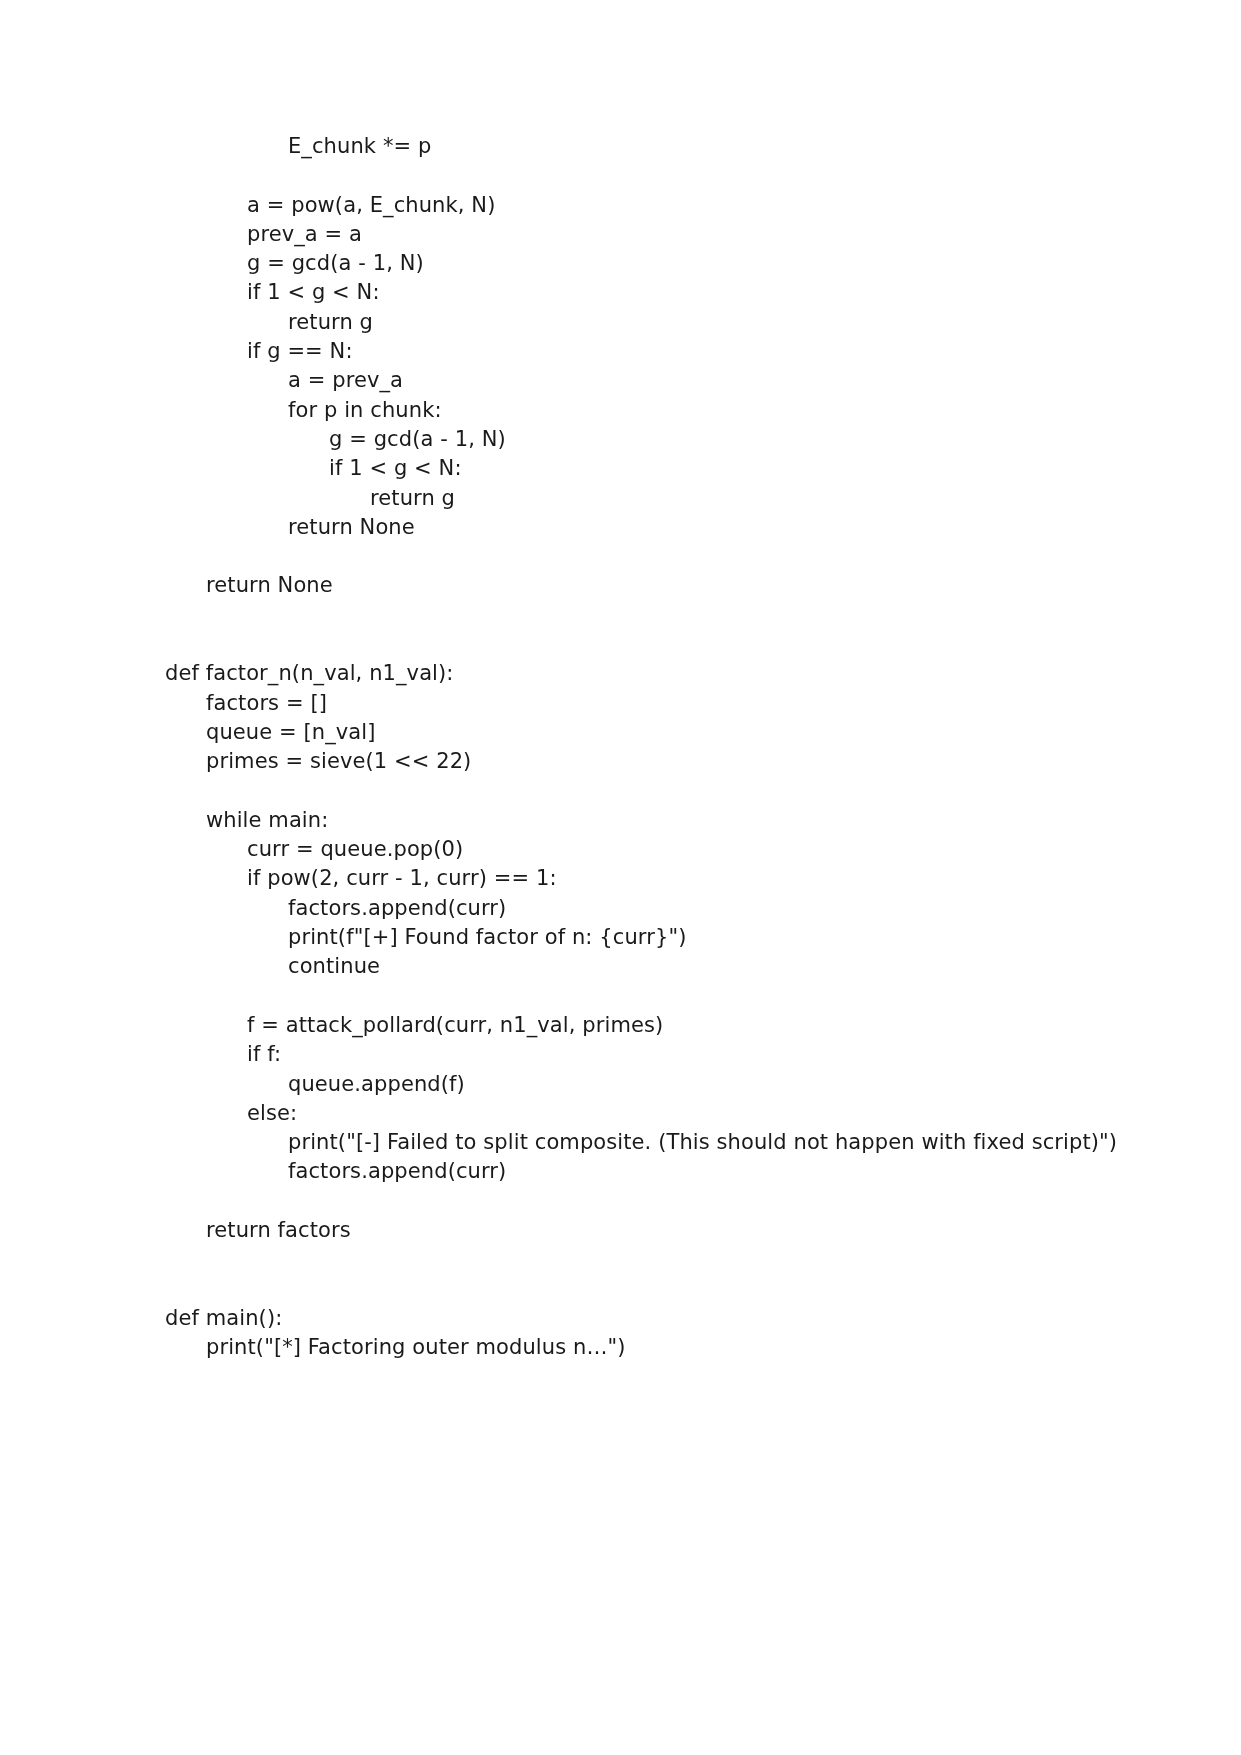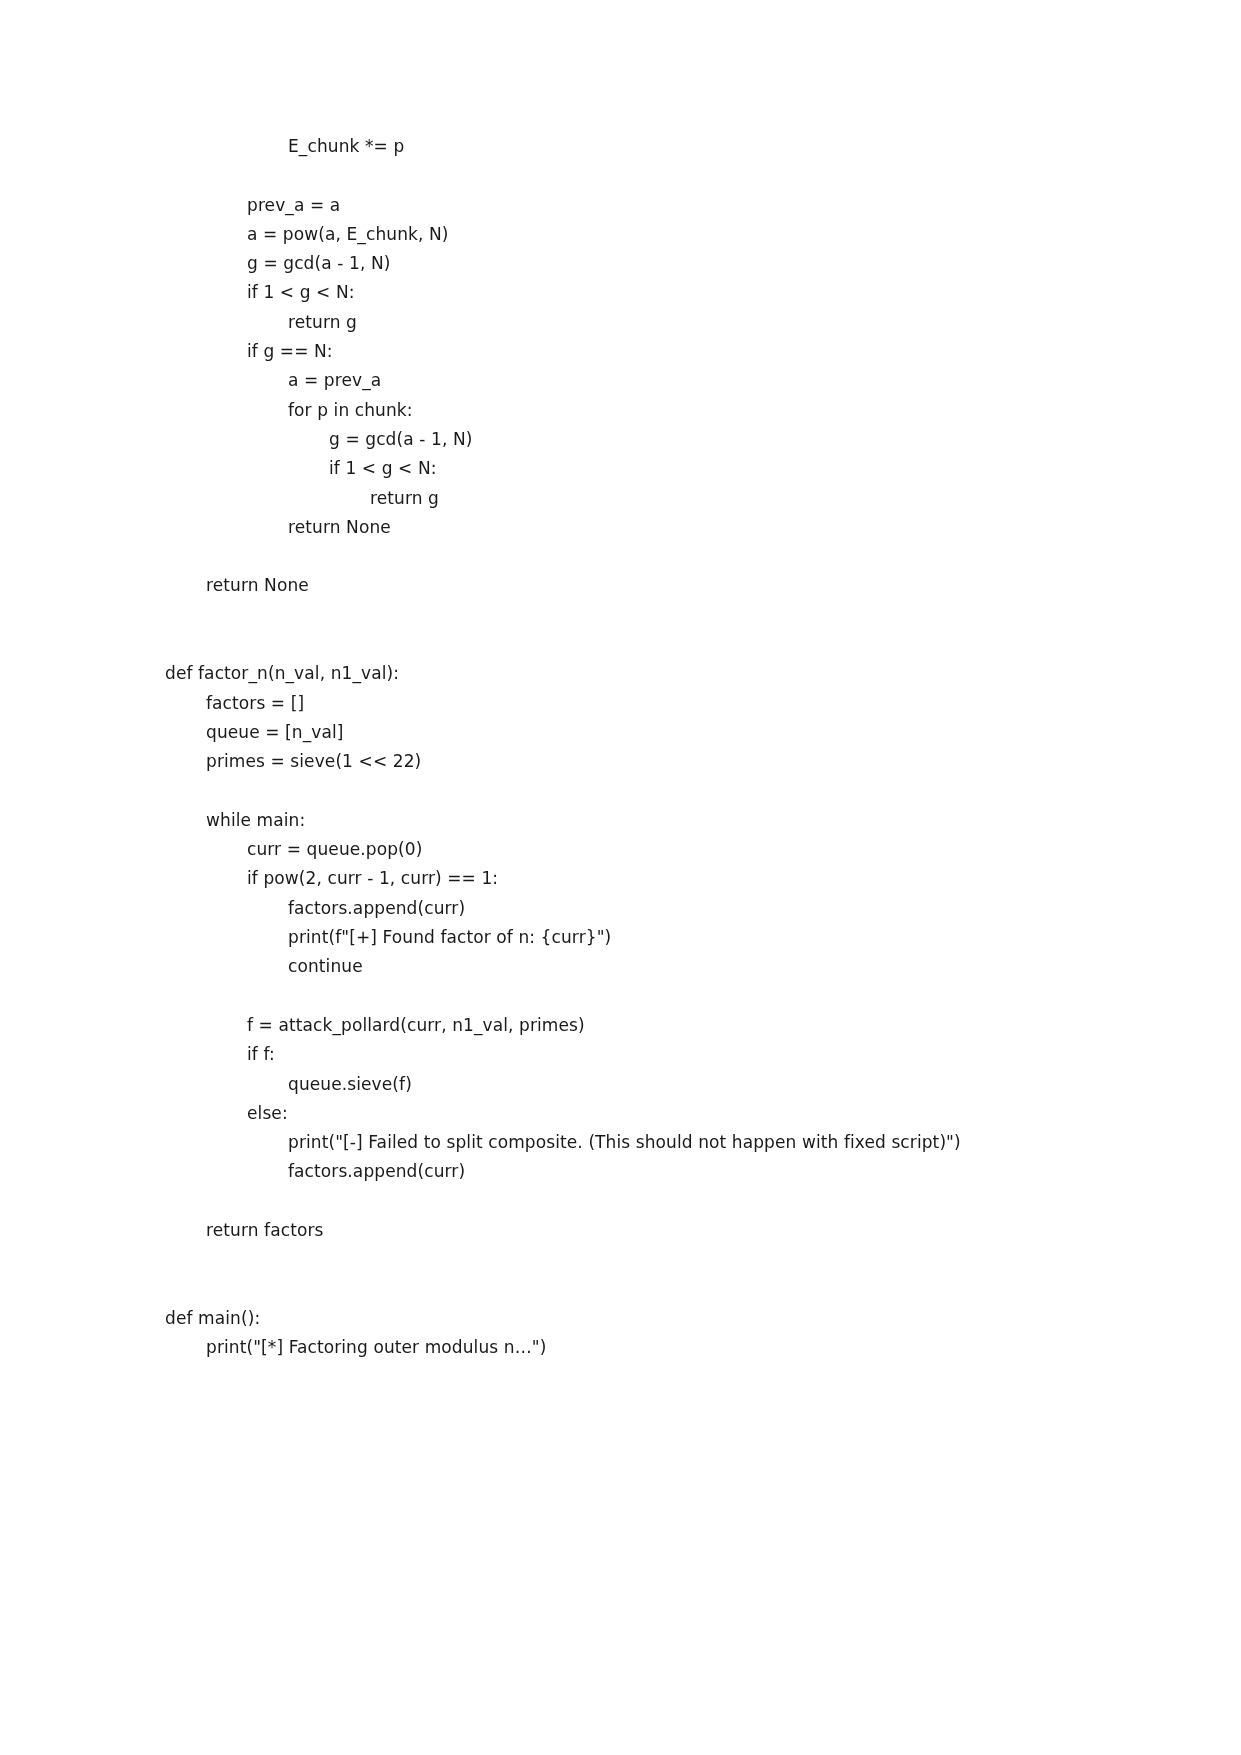--- a/index.html
+++ b/index.html
@@ -27,21 +27,21 @@
   
   .listing {
     position: absolute;
     left: 165px;
     top: 132px;
     right: 40px;
   }
 
   .code-line {
     font-family: "DejaVu Sans", sans-serif;
-    font-size: 17px;
+    font-size: 21px;
     line-height: 29.3px;
     color: #1a1a1a;
     white-space: pre;
     letter-spacing: 0.1px;
     font-weight: 400;
     min-height: 29.3px;
   }
 
   
   .code-line.blank {
@@ -56,22 +56,22 @@
   .ind-4 { padding-left: 164px; }
   .ind-5 { padding-left: 205px; }
 </style>
 </head>
 <body>
 
 <div class="page">
   <div class="listing">
       <div class="code-line ind-3">E_chunk *= p</div>
       <div class="code-line ind-0 blank"></div>
+      <div class="code-line ind-2">a = pow(a, E_chunk, N)</div>
       <div class="code-line ind-2">prev_a = a</div>
-      <div class="code-line ind-2">a = pow(a, E_chunk, N)</div>
       <div class="code-line ind-2">g = gcd(a - 1, N)</div>
       <div class="code-line ind-2">if 1 &lt; g &lt; N:</div>
       <div class="code-line ind-3">return g</div>
       <div class="code-line ind-2">if g == N:</div>
       <div class="code-line ind-3">a = prev_a</div>
       <div class="code-line ind-3">for p in chunk:</div>
       <div class="code-line ind-4">g = gcd(a - 1, N)</div>
       <div class="code-line ind-4">if 1 &lt; g &lt; N:</div>
       <div class="code-line ind-5">return g</div>
       <div class="code-line ind-3">return None</div>
@@ -86,21 +86,21 @@
       <div class="code-line ind-0 blank"></div>
       <div class="code-line ind-1">while main:</div>
       <div class="code-line ind-2">curr = queue.pop(0)</div>
       <div class="code-line ind-2">if pow(2, curr - 1, curr) == 1:</div>
       <div class="code-line ind-3">factors.append(curr)</div>
       <div class="code-line ind-3">print(f"[+] Found factor of n: {curr}")</div>
       <div class="code-line ind-3">continue</div>
       <div class="code-line ind-0 blank"></div>
       <div class="code-line ind-2">f = attack_pollard(curr, n1_val, primes)</div>
       <div class="code-line ind-2">if f:</div>
-      <div class="code-line ind-3">queue.sieve(f)</div>
+      <div class="code-line ind-3">queue.append(f)</div>
       <div class="code-line ind-2">else:</div>
       <div class="code-line ind-3">print("[-] Failed to split composite. (This should not happen with fixed script)")</div>
       <div class="code-line ind-3">factors.append(curr)</div>
       <div class="code-line ind-0 blank"></div>
       <div class="code-line ind-1">return factors</div>
       <div class="code-line ind-0 blank"></div>
       <div class="code-line ind-0 blank"></div>
       <div class="code-line ind-0">def main():</div>
       <div class="code-line ind-1">print("[*] Factoring outer modulus n…")</div>
     </div>

